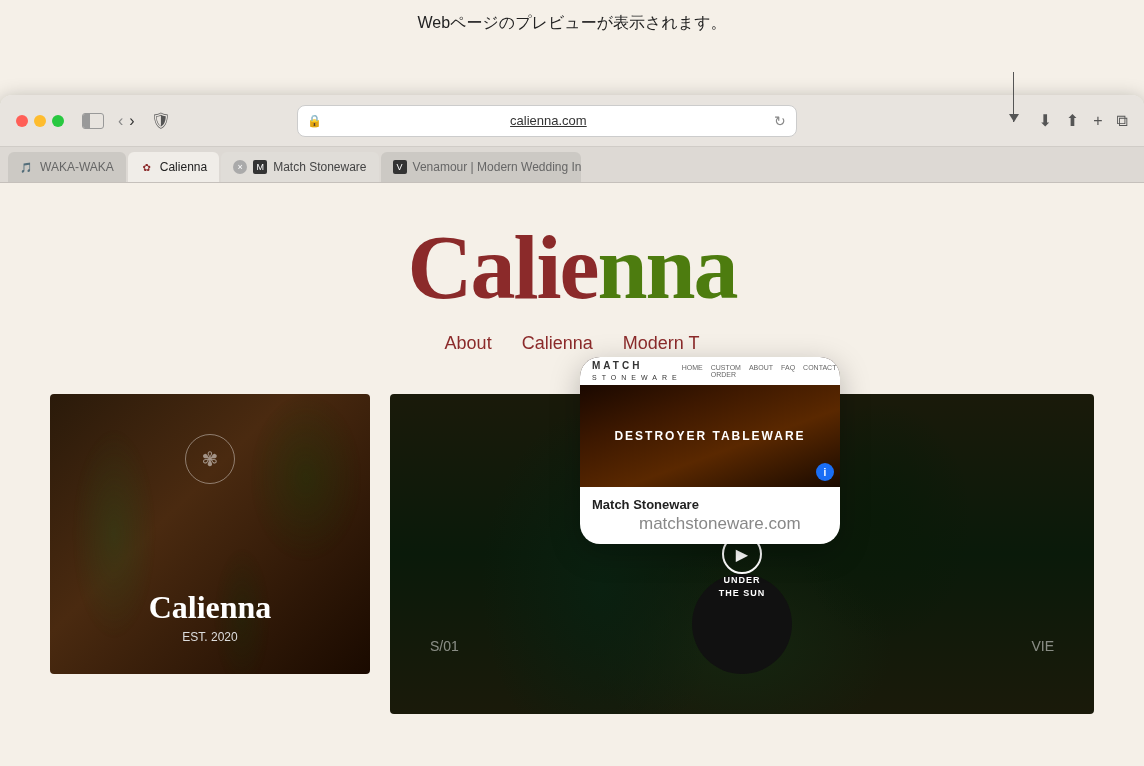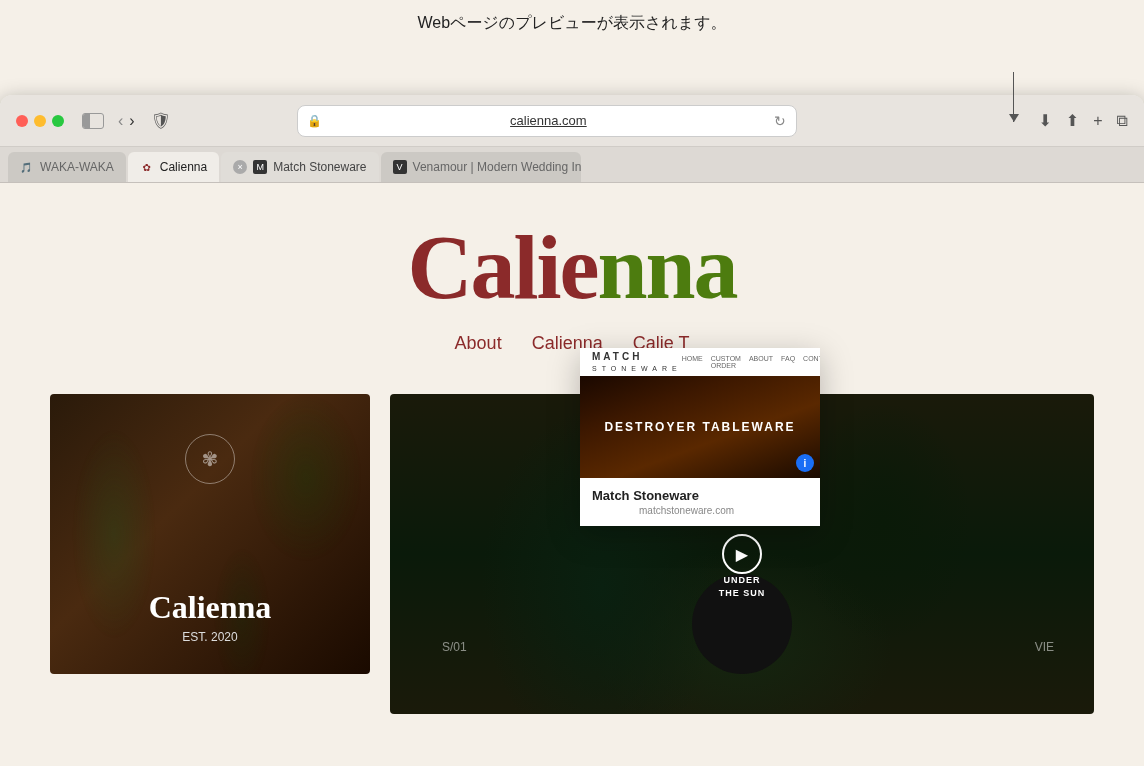--- a/index.html
+++ b/index.html
@@ -344,47 +344,47 @@
       font-size: 10px;
       font-weight: 700;
       letter-spacing: 1px;
       text-transform: uppercase;
       line-height: 1.4;
       text-align: center;
     }
     .side-labels {
       position: absolute;
       bottom: 60px;
-      left: 12px;
+      left: 0;
       right: 0;
       display: flex;
       justify-content: space-between;
       padding: 0 40px;
       color: rgba(255,255,255,0.5);
-      font-size: 12px;
+      font-size: 14px;
     }
     .img-right-bg-text {
       position: absolute;
       top: 50%;
       left: 50%;
       transform: translate(-50%, -50%);
       font-size: 60px;
       font-weight: 700;
       letter-spacing: 6px;
       color: rgba(255,255,255,0.15);
     }
 
     
     .tab-preview {
       position: absolute;
-      top: 165px;
+      top: 174px;
       left: 580px;
-      width: 240px;
+      width: 260px;
       background: white;
-      border-radius: 0;
+      border-radius: 20px;
       box-shadow: 0 8px 30px rgba(0,0,0,0.25);
       overflow: hidden;
       z-index: 50;
     }
 
     .preview-image {
       width: 100%;
       height: 130px;
       background: linear-gradient(to bottom, #1a0800 0%, #3a1a00 100%);
       position: relative;
@@ -447,21 +447,21 @@
     .preview-info {
       padding: 10px 12px;
     }
     .preview-title {
       font-size: 13px;
       font-weight: 600;
       color: #222;
       margin-bottom: 2px;
     }
     .preview-url {
-      font-size: 10px;
+      font-size: 17px;
       color: #888;
       padding-left: 47px;
     }
 
     
     .leaf-decoration {
       position: absolute;
       top: 0; left: 0; right: 0; bottom: 0;
       opacity: 0.4;
       background: 
@@ -552,21 +552,21 @@
 
       <div class="calienna-nav-area">
 
         <div class="calienna-logo">
           <span>Calie</span><span style="color:#4d7c0f;">nna</span>
         </div>
 
         <div class="calienna-nav">
           <span>About</span>
           <span>Calienna</span>
-          <span>Calie T</span>
+          <span>Modern T</span>
         </div>
       </div>
 
       <div class="images-area">
 
         <div class="img-left">
           <div class="leaf-decoration"></div>
           <div class="img-left-emblem">✾</div>
           <div class="img-left-overlay">
             <div class="img-left-logo">Calienna</div>

